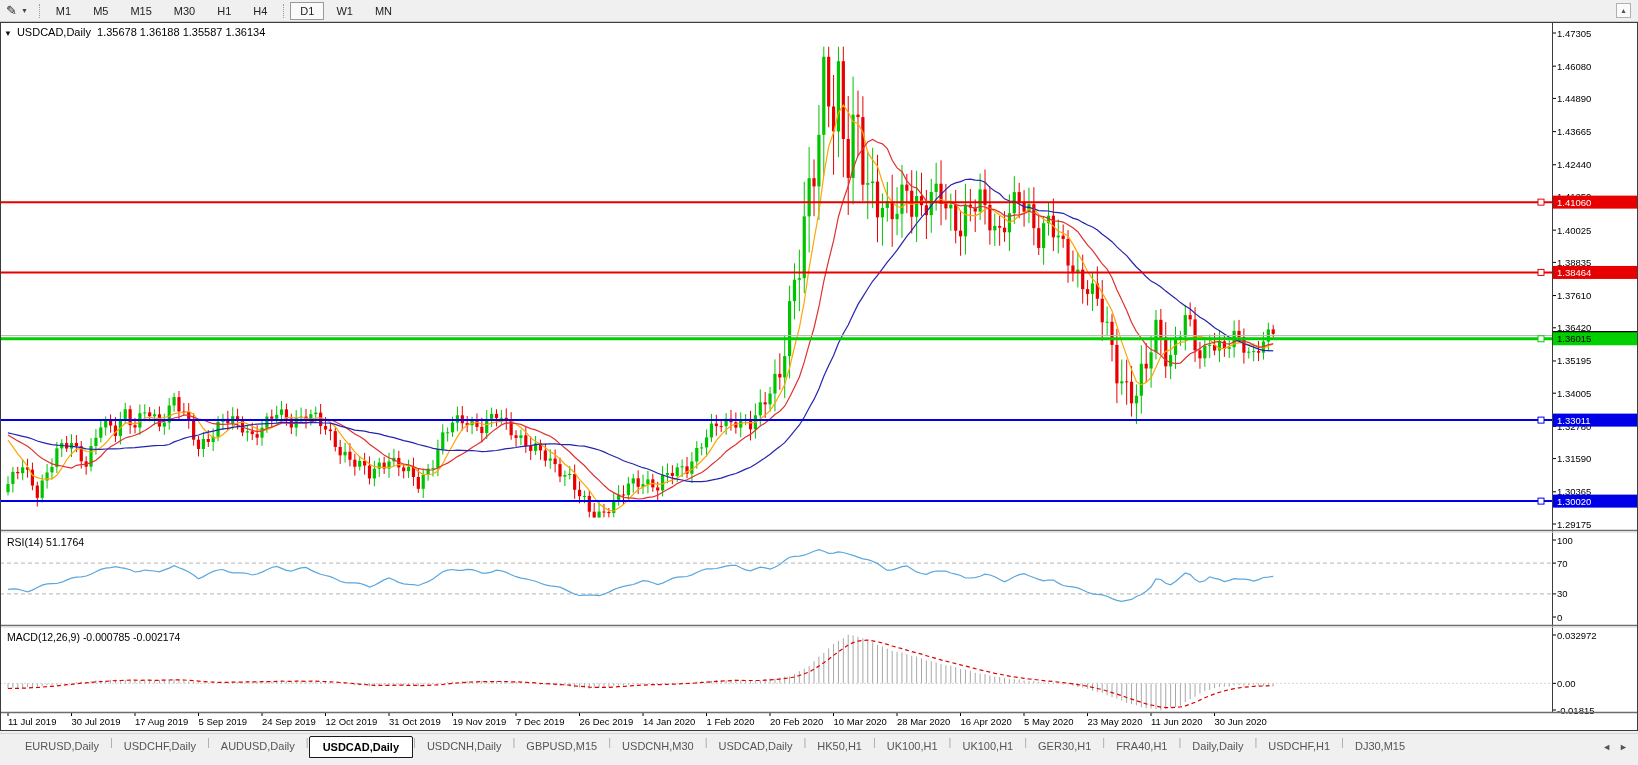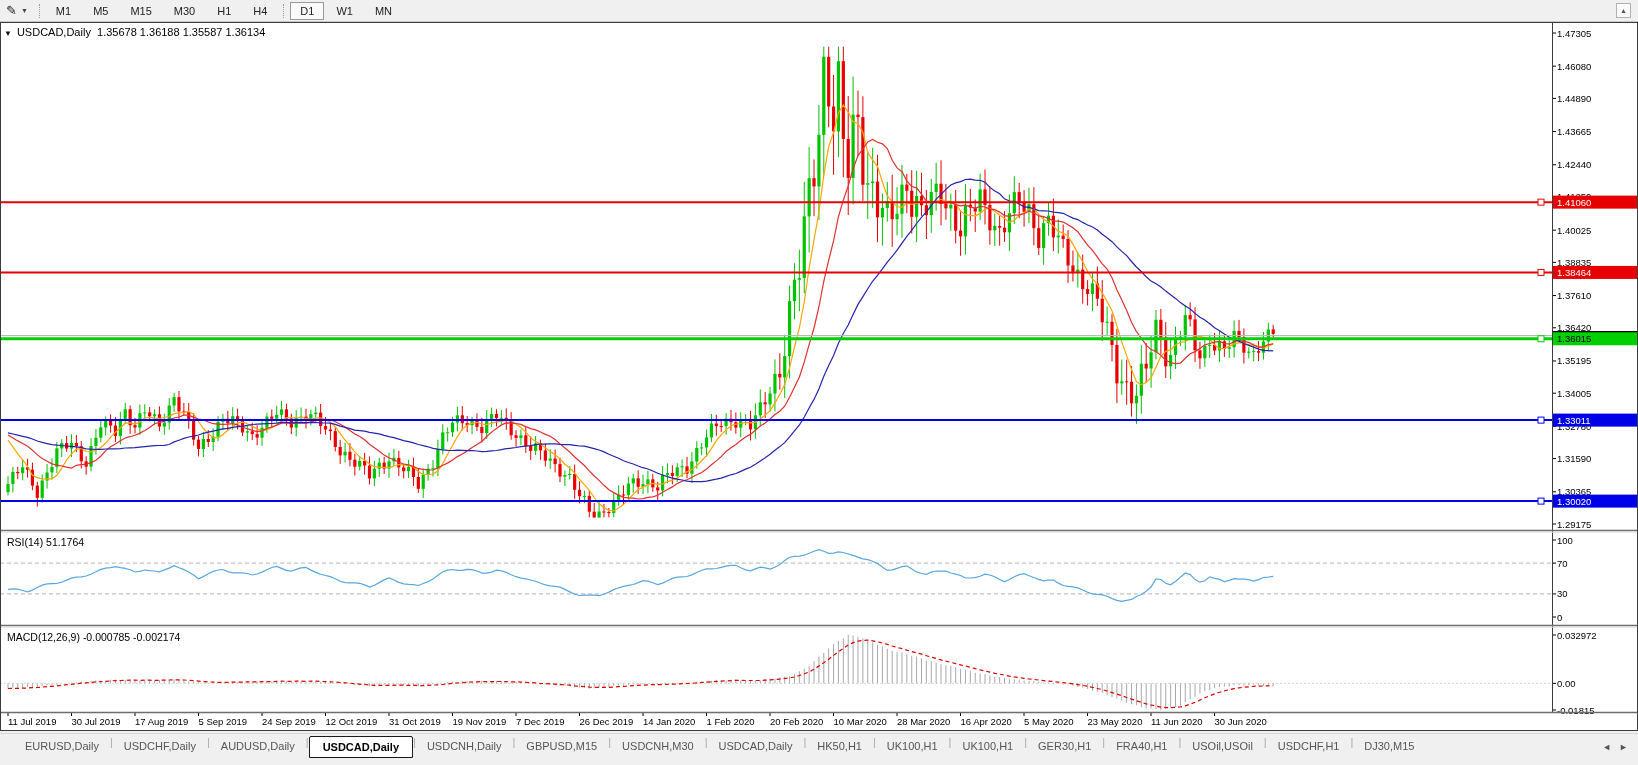--- a/index.html
+++ b/index.html
@@ -1006,21 +1006,21 @@
         <span class="tab">HK50,H1</span>
         <span class="tab-sep">|</span>
         <span class="tab">UK100,H1</span>
         <span class="tab-sep">|</span>
         <span class="tab">UK100,H1</span>
         <span class="tab-sep">|</span>
         <span class="tab">GER30,H1</span>
         <span class="tab-sep">|</span>
         <span class="tab">FRA40,H1</span>
         <span class="tab-sep">|</span>
-        <span class="tab">USOil,USOil</span>
+        <span class="tab">Daily,Daily</span>
         <span class="tab-sep">|</span>
         <span class="tab">USDCHF,H1</span>
         <span class="tab-sep">|</span>
         <span class="tab">DJ30,M15</span>
       </div>
     <div class="tab-arrows">
       <span>◄</span>
       <span>►</span>
     </div>
   </div>

